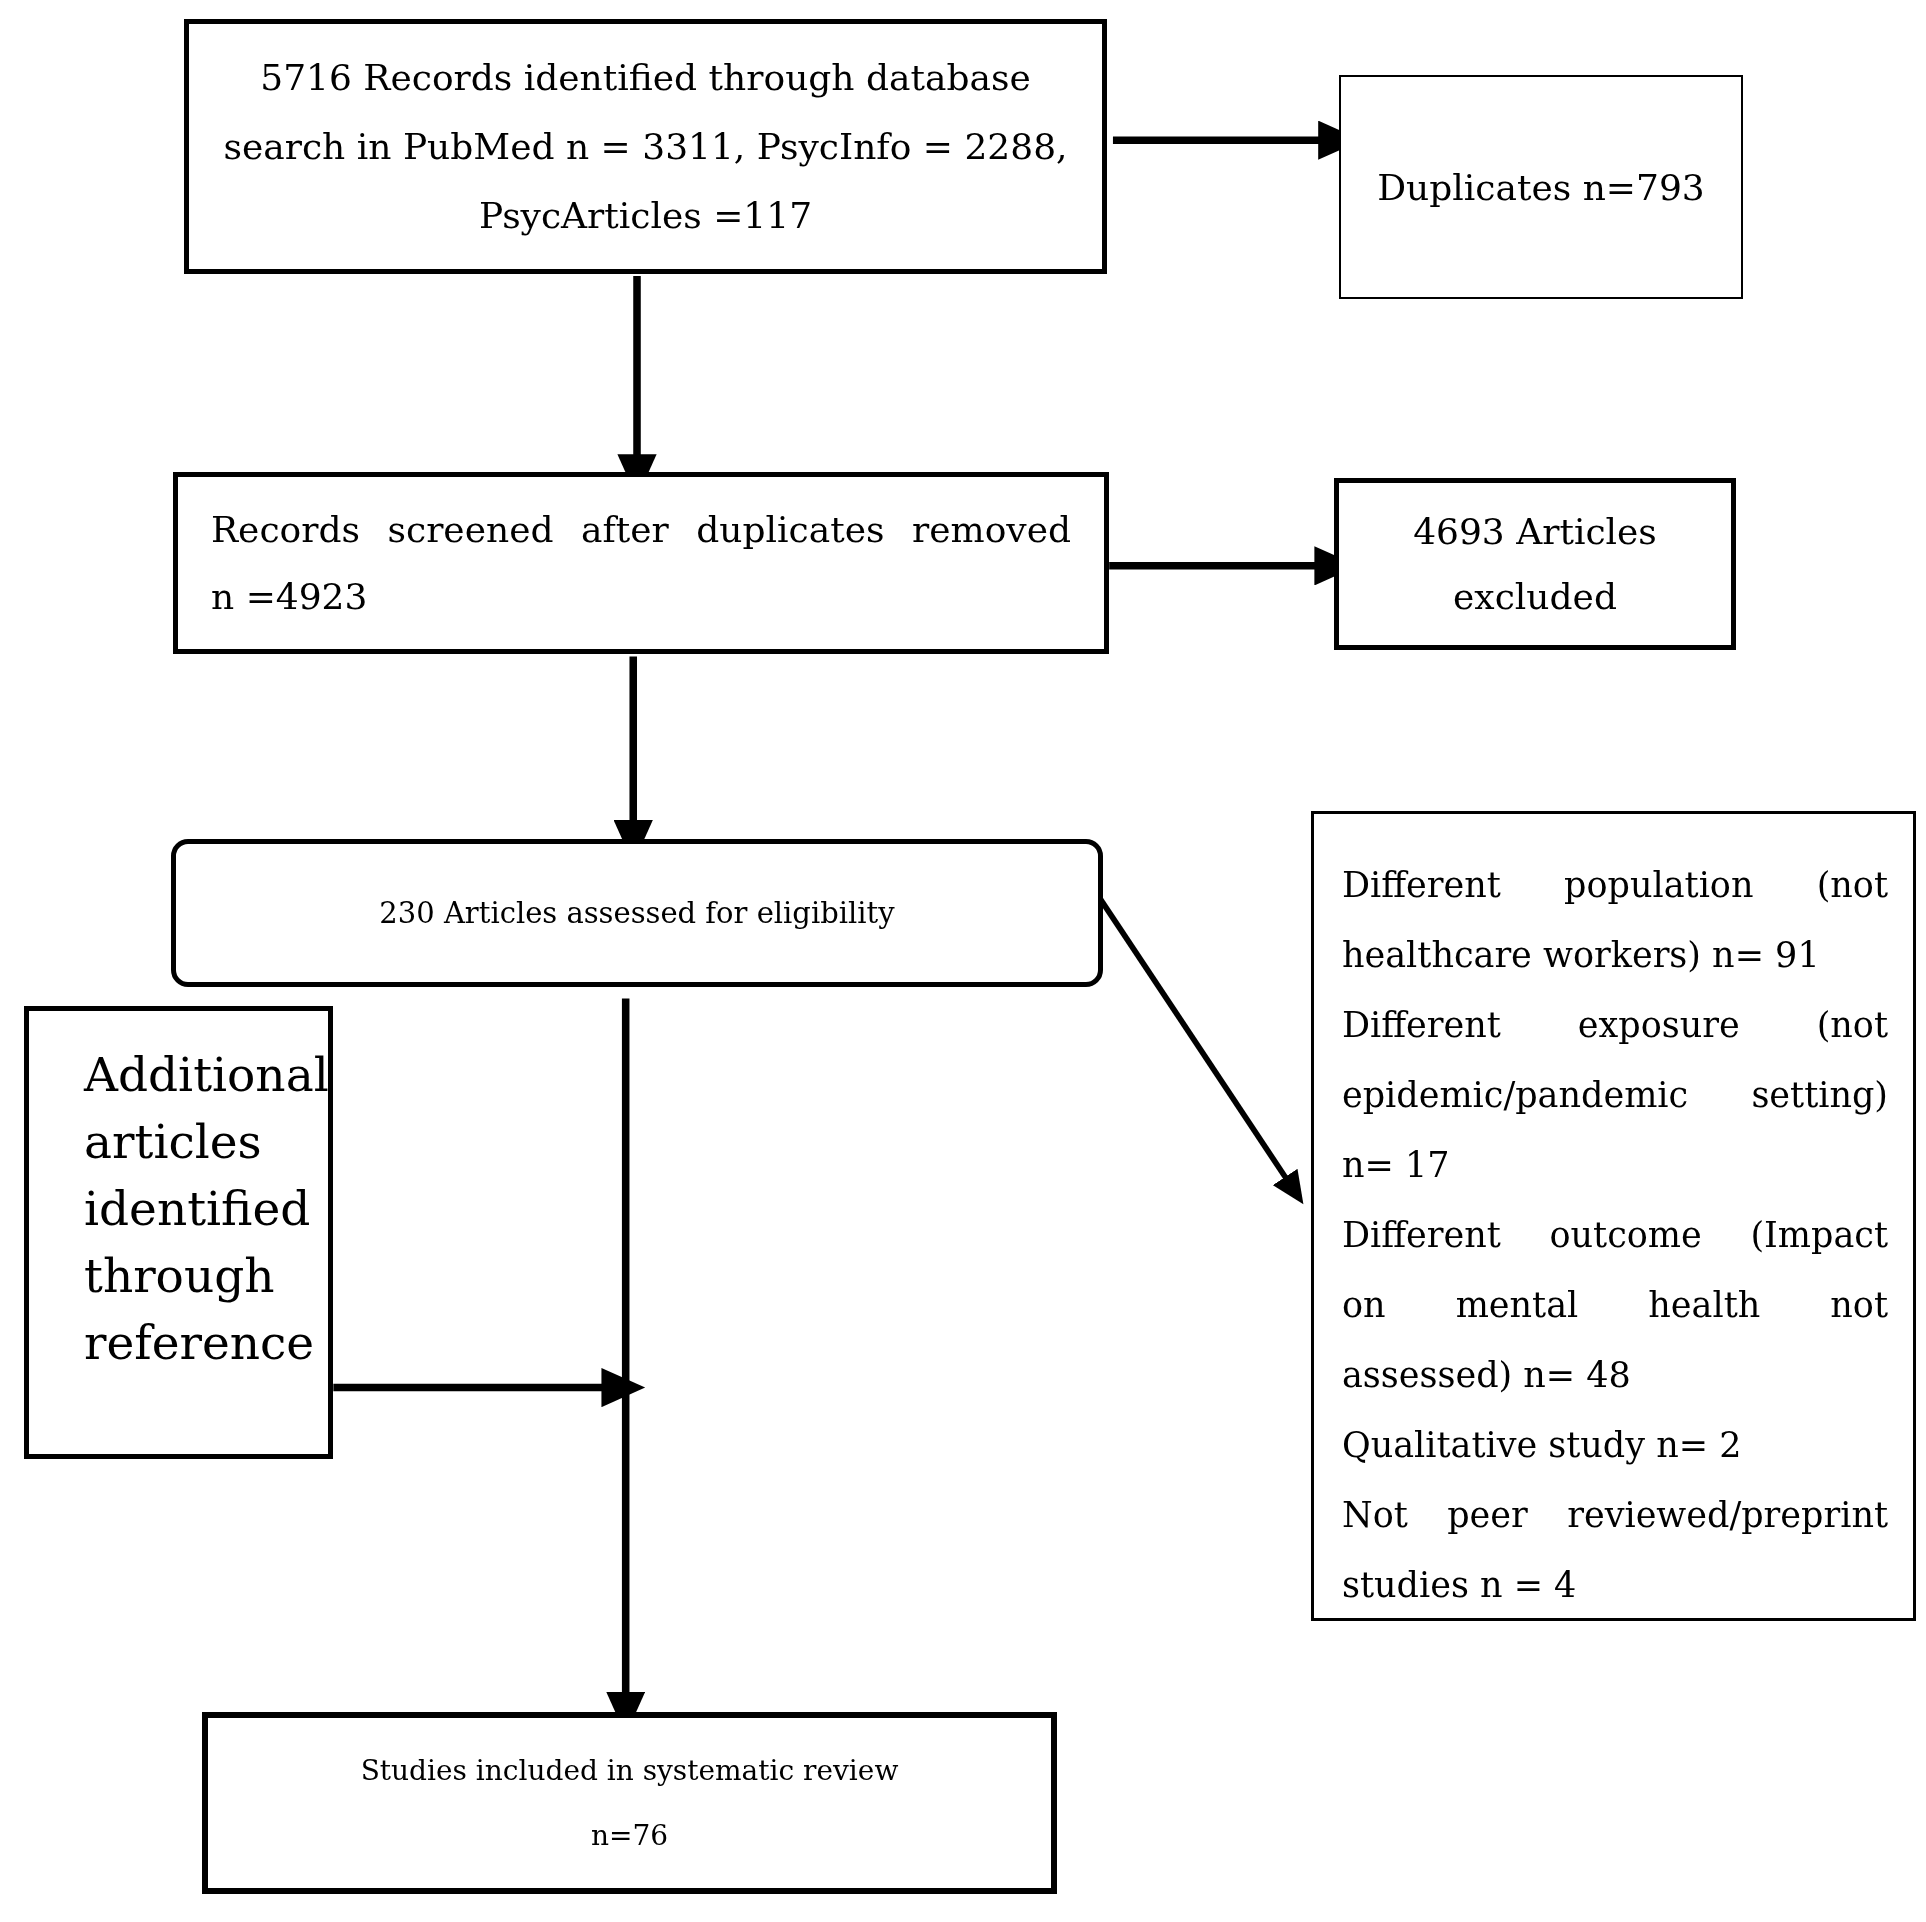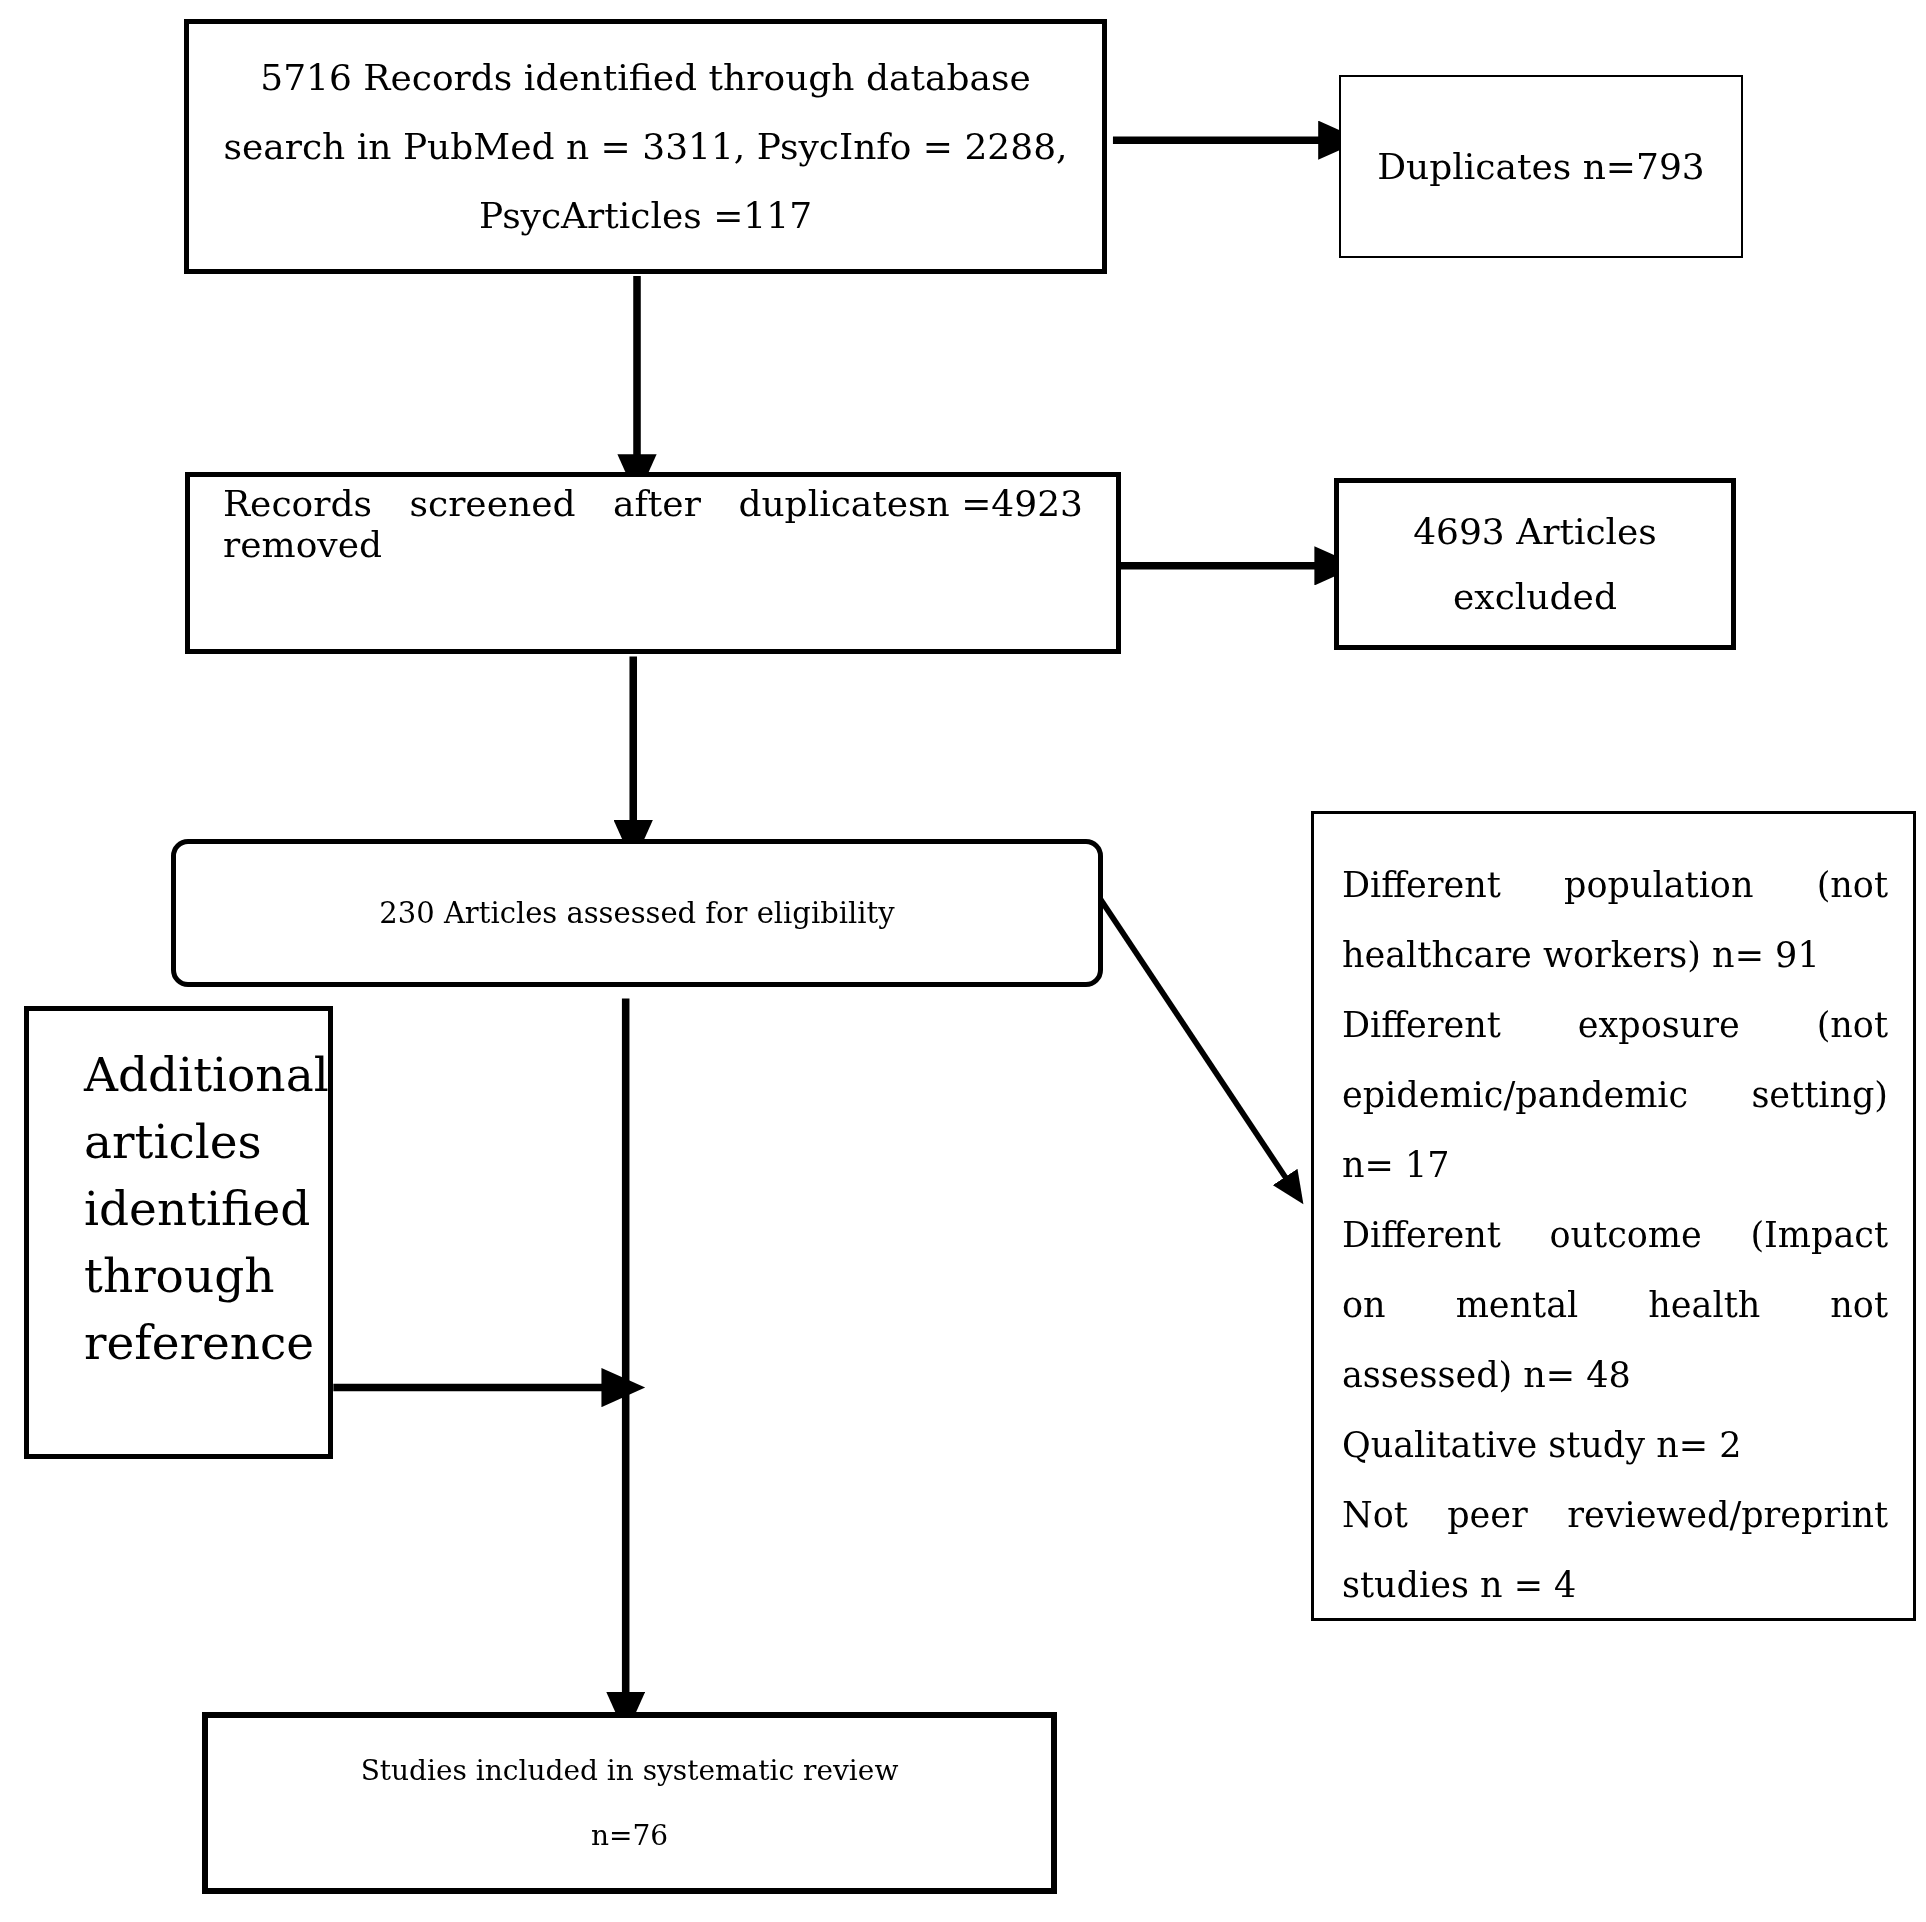--- a/index.html
+++ b/index.html
@@ -24,28 +24,28 @@
   .j  { white-space: normal; text-align: justify; text-align-last: justify; width: 100%; }
 
   
   .b-ident {
     left: 184px; top: 19px; width: 923px; height: 255px; border-width: 5.7px;
     display: flex; flex-direction: column; justify-content: space-evenly; align-items: center;
     text-align: center; font-size: 36px; padding: 5px 30px;
   }
   
   .b-dup {
-    left: 1339px; top: 75px; width: 404px; height: 183px; border-width: 2.5px;
+    left: 1339px; top: 75px; width: 404px; height: 224px; border-width: 2.5px;
     display: flex; align-items: center; justify-content: center; font-size: 36px;
   }
   
   .b-screen {
     left: 173px; top: 472px; width: 936px; height: 182px; border-width: 5.7px;
-    display: flex; flex-direction: row; justify-content: space-evenly;
-    font-size: 36px; padding: 6.3px 33px; margin-left: 12px;
+    display: flex; flex-direction: column; justify-content: space-evenly;
+    font-size: 36px; padding: 6.3px 33px;
   }
   
   .b-excl {
     left: 1334px; top: 478px; width: 402px; height: 172px; border-width: 5px;
     display: flex; flex-direction: column; justify-content: space-evenly; align-items: center;
     text-align: center; font-size: 36px; padding: 3.8px 6.3px;
   }
   
   .b-elig {
     left: 171px; top: 839px; width: 932px; height: 148px; border-width: 5px;

